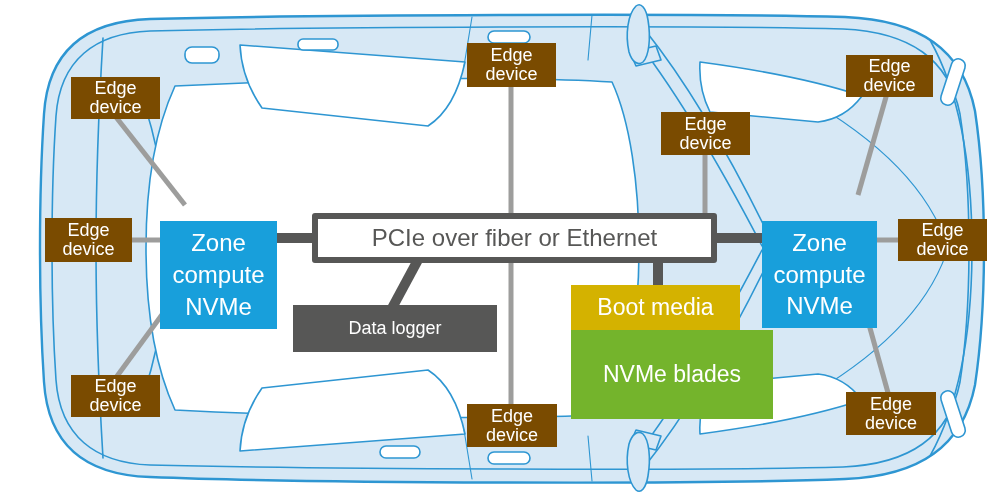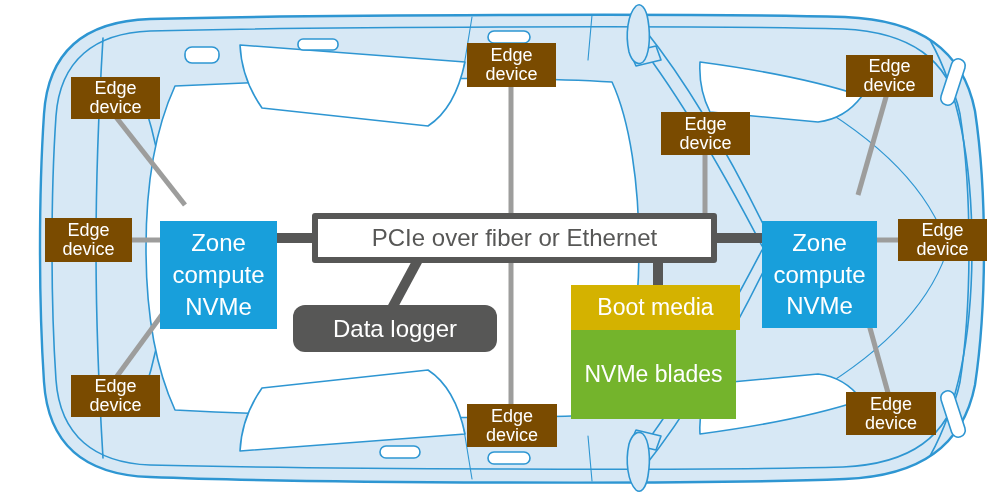--- a/index.html
+++ b/index.html
@@ -21,39 +21,39 @@
     position:absolute;display:flex;align-items:center;justify-content:center;
     text-align:center;color:#fff;box-sizing:border-box;
   }
   .node span{white-space:pre-line;display:block;}
   .edge{background:var(--edge-device,#7A4B00);font-size:18px;line-height:1.05;}
   .zone{background:var(--zone-compute,#189FDB);font-size:24px;line-height:1.32;margin-top:36px;}
   .bus{
     background:#fff;border:6px solid var(--bus-border,#575756);
     color:var(--bus-text,#575756);font-size:24px;border-radius:3px;
   }
-  .dlog{background:var(--data-logger,#575756);font-size:24px;border-radius:12px;align-items:center;}
+  .dlog{background:var(--data-logger,#575756);font-size:18px;border-radius:0;align-items:center;}
   .boot{background:var(--boot-media,#D4B200);font-size:23px;}
   .nvme{background:var(--nvme-blades,#74B42C);font-size:23px;}
 
   .e-tl{left:71px;top:77px;width:89px;height:42px;}
   .e-lm{left:45px;top:218px;width:87px;height:44px;}
   .e-bl{left:71px;top:375px;width:89px;height:42px;}
   .e-tc{left:467px;top:43px;width:89px;height:44px;}
   .e-bc{left:467px;top:404px;width:90px;height:43px;}
   .e-cr{left:661px;top:112px;width:89px;height:43px;}
   .e-tr{left:846px;top:55px;width:87px;height:42px;}
   .e-rm{left:898px;top:219px;width:89px;height:42px;}
   .e-br{left:846px;top:392px;width:90px;height:43px;}
   .z-left{left:160px;top:185px;width:117px;height:108px;}
   .z-right{left:762px;top:185px;width:115px;height:107px;}
   .bus{left:312px;top:213px;width:405px;height:50px;text-align:center;}
   .dlog{left:293px;top:305px;width:204px;height:47px;}
   .boot{left:571px;top:285px;width:169px;height:45px;}
-  .nvme{left:571px;top:330px;width:165px;height:89px;}
+  .nvme{left:571px;top:330px;width:202px;height:89px;}
 </style>
 </head>
 <body>
 
 <div class="stage">
 
   <svg class="layer" width="1006" height="496" viewBox="0 0 1006 496">
 
     <path class="car-body" d="M 150,19 C 300,15 700,13 845,17 C 920,20 963,50 975,111 C 981,151 984,201 984,248
          C 984,295 981,345 975,385 C 963,446 920,476 845,479 C 700,485 300,483 150,477

